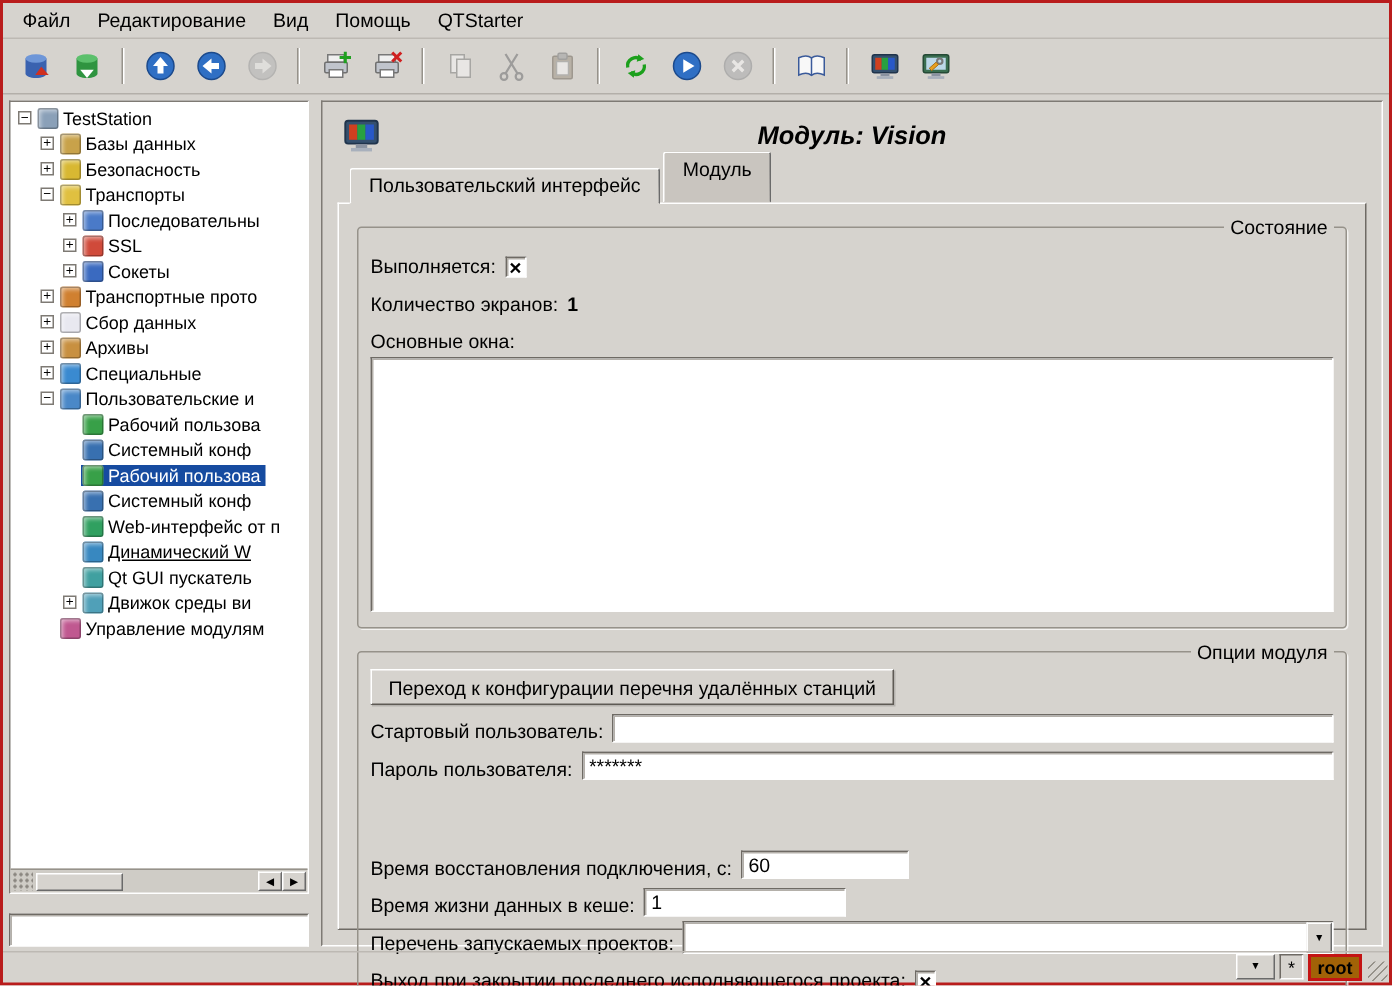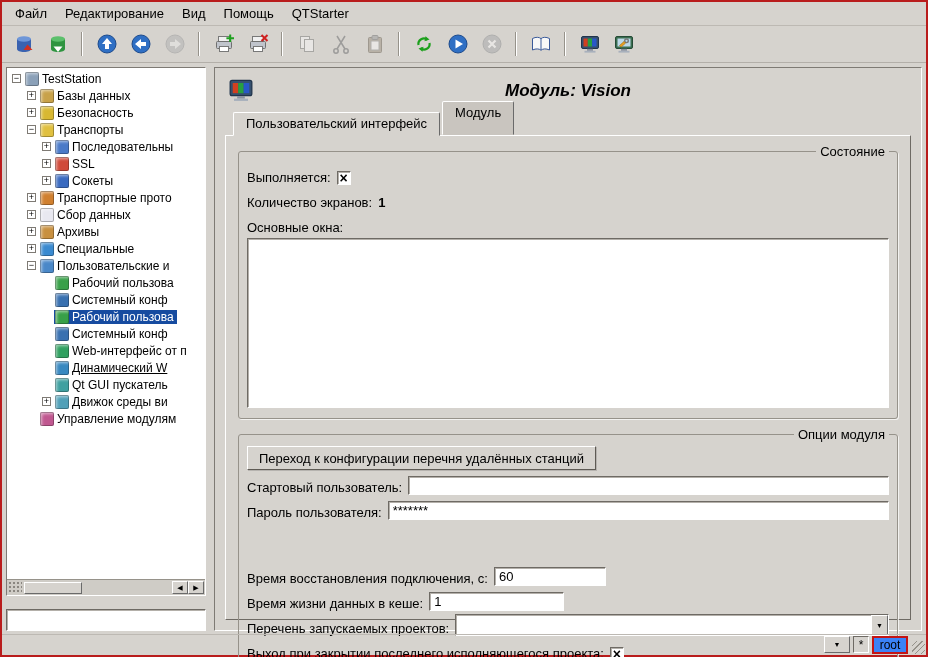--- a/index.html
+++ b/index.html
@@ -106,23 +106,23 @@
               border:1px solid; border-color:#fff #5e5a54 #5e5a54 #fff; box-shadow:1px 1px 0 rgba(0,0,0,.15); }
 
   
   .statusbar { height:21px; flex:none; display:flex; align-items:center; justify-content:flex-end;
                gap:3px; padding:1px 18px 2px 4px; border-top:1px solid #bdb9b3; position:relative; }
   .sb-combo { width:26px; height:17px; background:#d6d3ce; font-size:7px;
               border:1px solid; border-color:#fff #6a6a6a #6a6a6a #fff;
               display:flex; align-items:center; justify-content:center; }
   .sb-star { width:16px; height:17px; background:#d6d3ce; text-align:center; font-size:12px; line-height:16px;
              border:1px solid; border-color:#6e6a64 #fff #fff #6e6a64; }
-  .sb-user { height:18px; min-width:36px; background:#3b82f6; padding:0 4px; font-size:12px;
+  .sb-user { height:18px; min-width:36px; background:#a16207; padding:0 4px; font-size:12px;
              border:2px solid var(--userborder,#c41414);
-             display:inline-flex; align-items:center; justify-content:center; }
+             display:inline-flex; align-items:center; justify-content:center;font-weight:bold; }
   .sizegrip { position:absolute; right:1px; bottom:1px; width:13px; height:13px;
               background:repeating-linear-gradient(135deg, transparent 0 3px, #96928a 3px 4px); }
 </style>
 </head>
 <body>
 
 <div class="window">
 
   <div class="menubar">
       <span class="menu-item">Файл</span>

